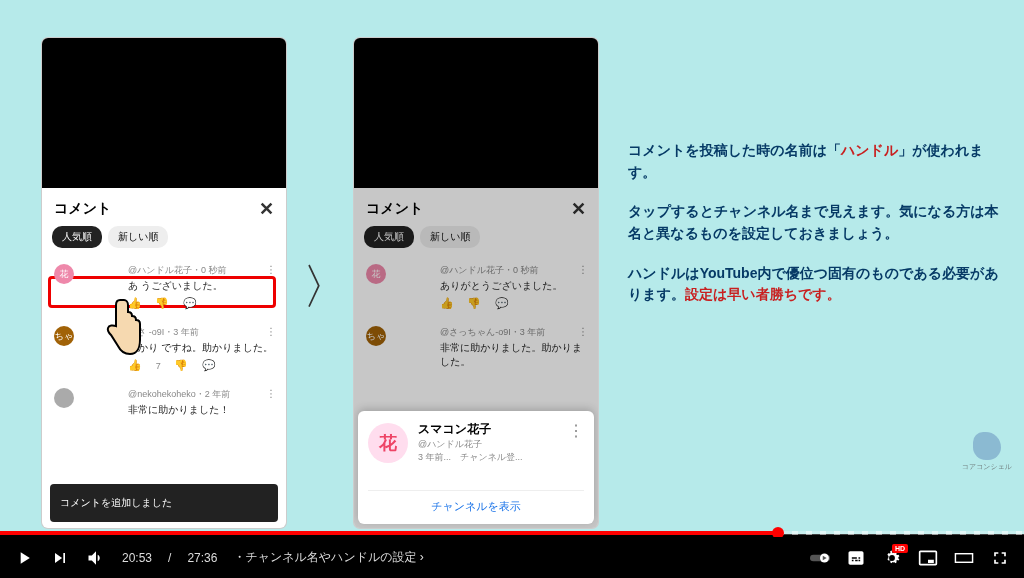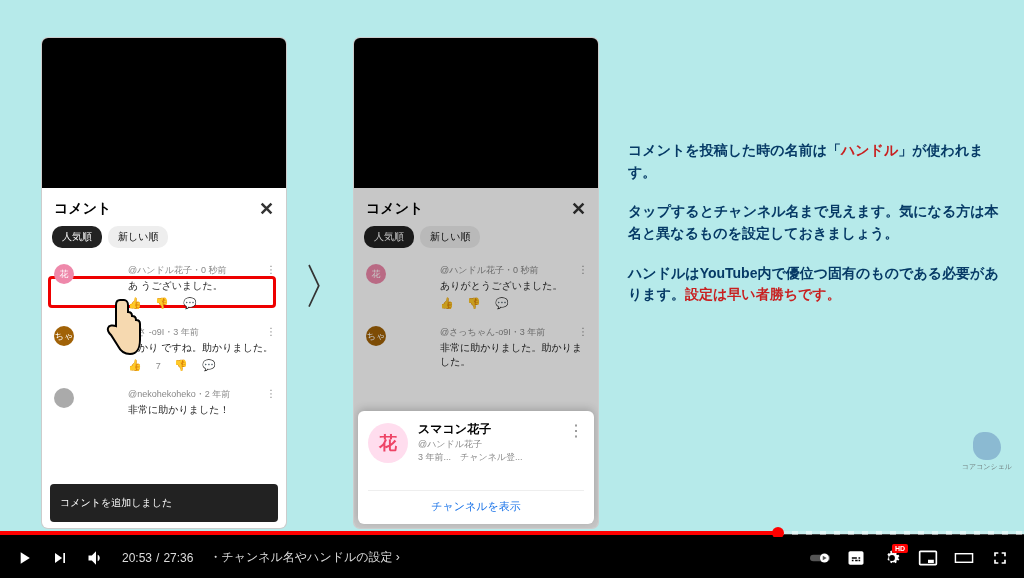--- a/index.html
+++ b/index.html
@@ -60,21 +60,21 @@
   
   .progress { position: absolute; left: 0; right: 0; top: 531px; height: 4px; background: rgba(255,255,255,0.25); }
   .progress .played { height: 100%; background: #f00; width: 76%; }
   .progress .buffered { position: absolute; left: 76%; right: 0; top: 0; height: 100%; background-image: repeating-linear-gradient(90deg, rgba(255,255,255,0.5) 0 6px, transparent 6px 14px); }
   .progress .knob { position: absolute; left: 76%; top: -4px; width: 12px; height: 12px; background: #f00; border-radius: 50%; margin-left: -6px; }
 
   
   .controls { position: absolute; left: 0; right: 0; top: 537px; height: 41px; background: #000; display: flex; align-items: center; padding: 0 14px; color: #fff; gap: 16px; }
   .controls .ico { width: 20px; height: 20px; display: flex; align-items: center; justify-content: center; cursor: pointer; }
   .controls svg { fill: #fff; }
-  .controls .time { font-size: 12px; color: #ddd; display: flex; align-items: center; gap: 4px; }
+  .controls .time { font-size: 12px; color: #ddd; display: flex; align-items: center; gap: 16px; }
   .controls .chapter { font-size: 12px; color: #ddd; }
   .controls .spacer { flex: 1; }
   .hd-badge { background: #f00; color: #fff; font-size: 7px; font-weight: bold; padding: 1px 3px; border-radius: 2px; position: absolute; top: -4px; right: -6px; }
   .gear-wrap { position: relative; }
 </style>
 </head>
 <body>
 
 <div class="video-area">
 

